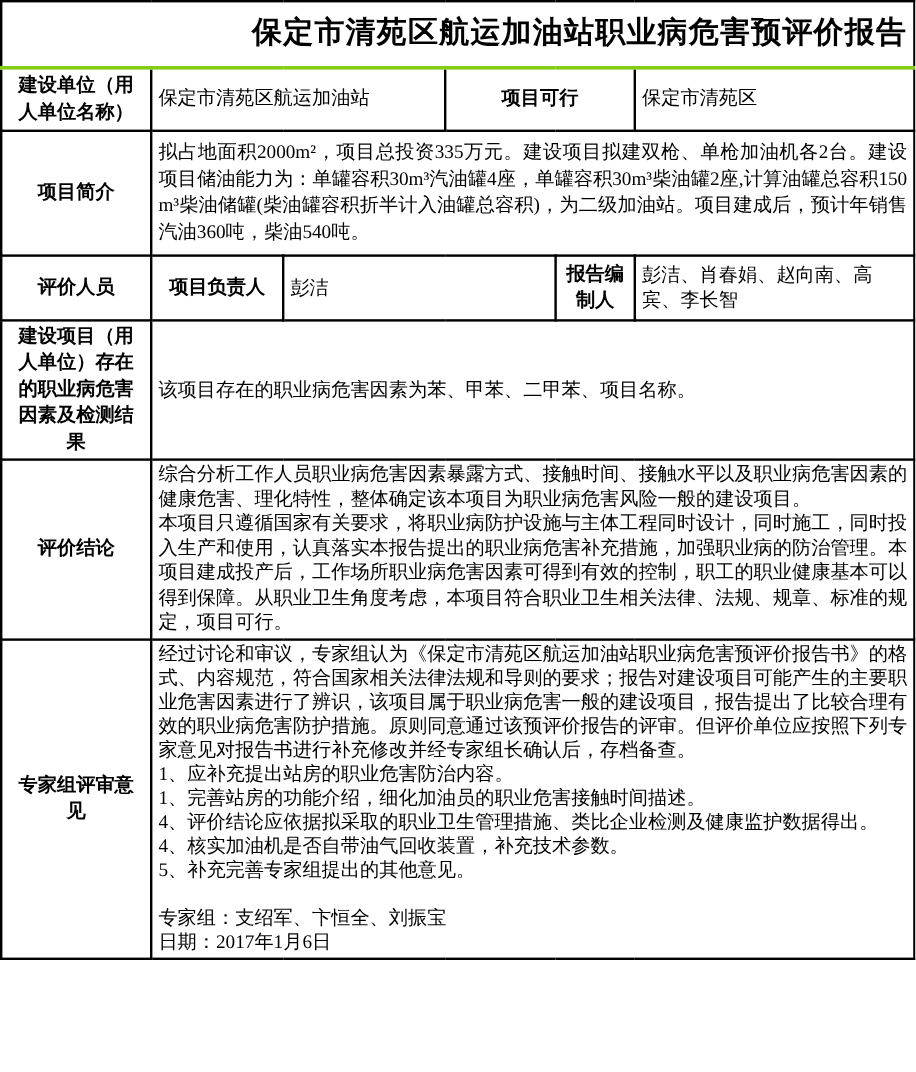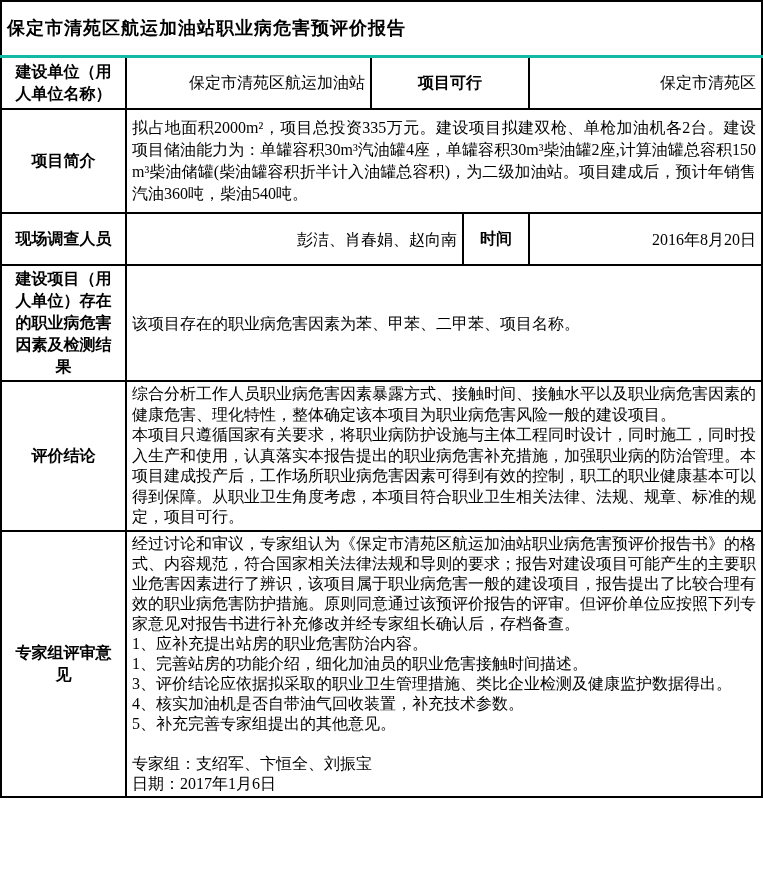--- a/index.html
+++ b/index.html
@@ -11,27 +11,27 @@
   table.report{
     border-collapse:collapse;table-layout:fixed;width:761px;margin:0;
   }
   td{
     border:2px solid #000000;
     font-size:16px;line-height:21px;
     padding:2px 5px;vertical-align:middle;overflow:hidden;
     word-break:break-all;
   }
   td.title-cell{
-    font-size:18px;font-weight:bold;text-align:left;
-    letter-spacing:1px;line-height:32px;border-bottom:3px solid #14b8a6;
+    font-size:25px;font-weight:bold;text-align:right;
+    letter-spacing:1px;line-height:32px;border-bottom:3px solid #84cc16;
   }
   td.label{
     font-weight:bold;text-align:center;padding:2px 7px;line-height:22px;
   }
-  td.center{text-align:right;}
+  td.center{text-align:left;}
   td.para{text-align:justify;margin-top:35px;}
   .ov-text{line-height:22px;}
   .concl-text div{line-height:20.5px;}
   .exp-line{min-height:20px;line-height:20px;}
 </style>
 </head>
 <body>
 
 <div class="page">
   <table class="report">
@@ -57,27 +57,28 @@
     </tr>
 
 
     <tr style="height:104px">
       <td class="label">项目简介</td>
       <td class="para" colspan="5">
         <div class="ov-text">拟占地面积2000m²，项目总投资335万元。建设项目拟建双枪、单枪加油机各2台。建设项目储油能力为：单罐容积30m³汽油罐4座，单罐容积30m³柴油罐2座,计算油罐总容积150m³柴油储罐(柴油罐容积折半计入油罐总容积)，为二级加油站。项目建成后，预计年销售汽油360吨，柴油540吨。</div>
       </td>
     </tr>
 
+    <tr style="height:54px">
+      <td class="label">评价人员</td>
+      <td class="label">项目负责人</td>
+      <td class="center" colspan="2">彭洁</td>
+      <td class="label">报告编制人</td>
+      <td class="center">彭洁、肖春娟、赵向南、高宾、李长智</td>
+    </tr>
 
-    <tr style="height:52px">
-      <td class="label">现场调查人员</td>
-      <td class="center" colspan="3">彭洁、肖春娟、赵向南</td>
-      <td class="label">时间</td>
-      <td class="center">2016年8月20日</td>
-    </tr>
 
     <tr style="height:112px">
       <td class="label">建设项目（用人单位）存在的职业病危害因素及检测结果</td>
       <td class="para" colspan="5">该项目存在的职业病危害因素为苯、甲苯、二甲苯、项目名称。</td>
     </tr>
 
     <tr style="height:145px">
       <td class="label">评价结论</td>
       <td class="para" colspan="5">
         <div class="concl-text">
@@ -86,21 +87,21 @@
         </div>
       </td>
     </tr>
 
     <tr style="height:250px">
       <td class="label">专家组评审意见</td>
       <td class="para" colspan="5">
         <div class="exp-line">经过讨论和审议，专家组认为《保定市清苑区航运加油站职业病危害预评价报告书》的格式、内容规范，符合国家相关法律法规和导则的要求；报告对建设项目可能产生的主要职业危害因素进行了辨识，该项目属于职业病危害一般的建设项目，报告提出了比较合理有效的职业病危害防护措施。原则同意通过该预评价报告的评审。但评价单位应按照下列专家意见对报告书进行补充修改并经专家组长确认后，存档备查。</div>
         <div class="exp-line">1、应补充提出站房的职业危害防治内容。</div>
         <div class="exp-line">1、完善站房的功能介绍，细化加油员的职业危害接触时间描述。</div>
-        <div class="exp-line">3、评价结论应依据拟采取的职业卫生管理措施、类比企业检测及健康监护数据得出。</div>
+        <div class="exp-line">4、评价结论应依据拟采取的职业卫生管理措施、类比企业检测及健康监护数据得出。</div>
         <div class="exp-line">4、核实加油机是否自带油气回收装置，补充技术参数。</div>
         <div class="exp-line">5、补充完善专家组提出的其他意见。</div>
         <div class="exp-line"></div>
         <div class="exp-line">专家组：支绍军、卞恒全、刘振宝</div>
         <div class="exp-line">日期：2017年1月6日</div>
       </td>
     </tr>
   </tbody>
     </table>
 </div>

